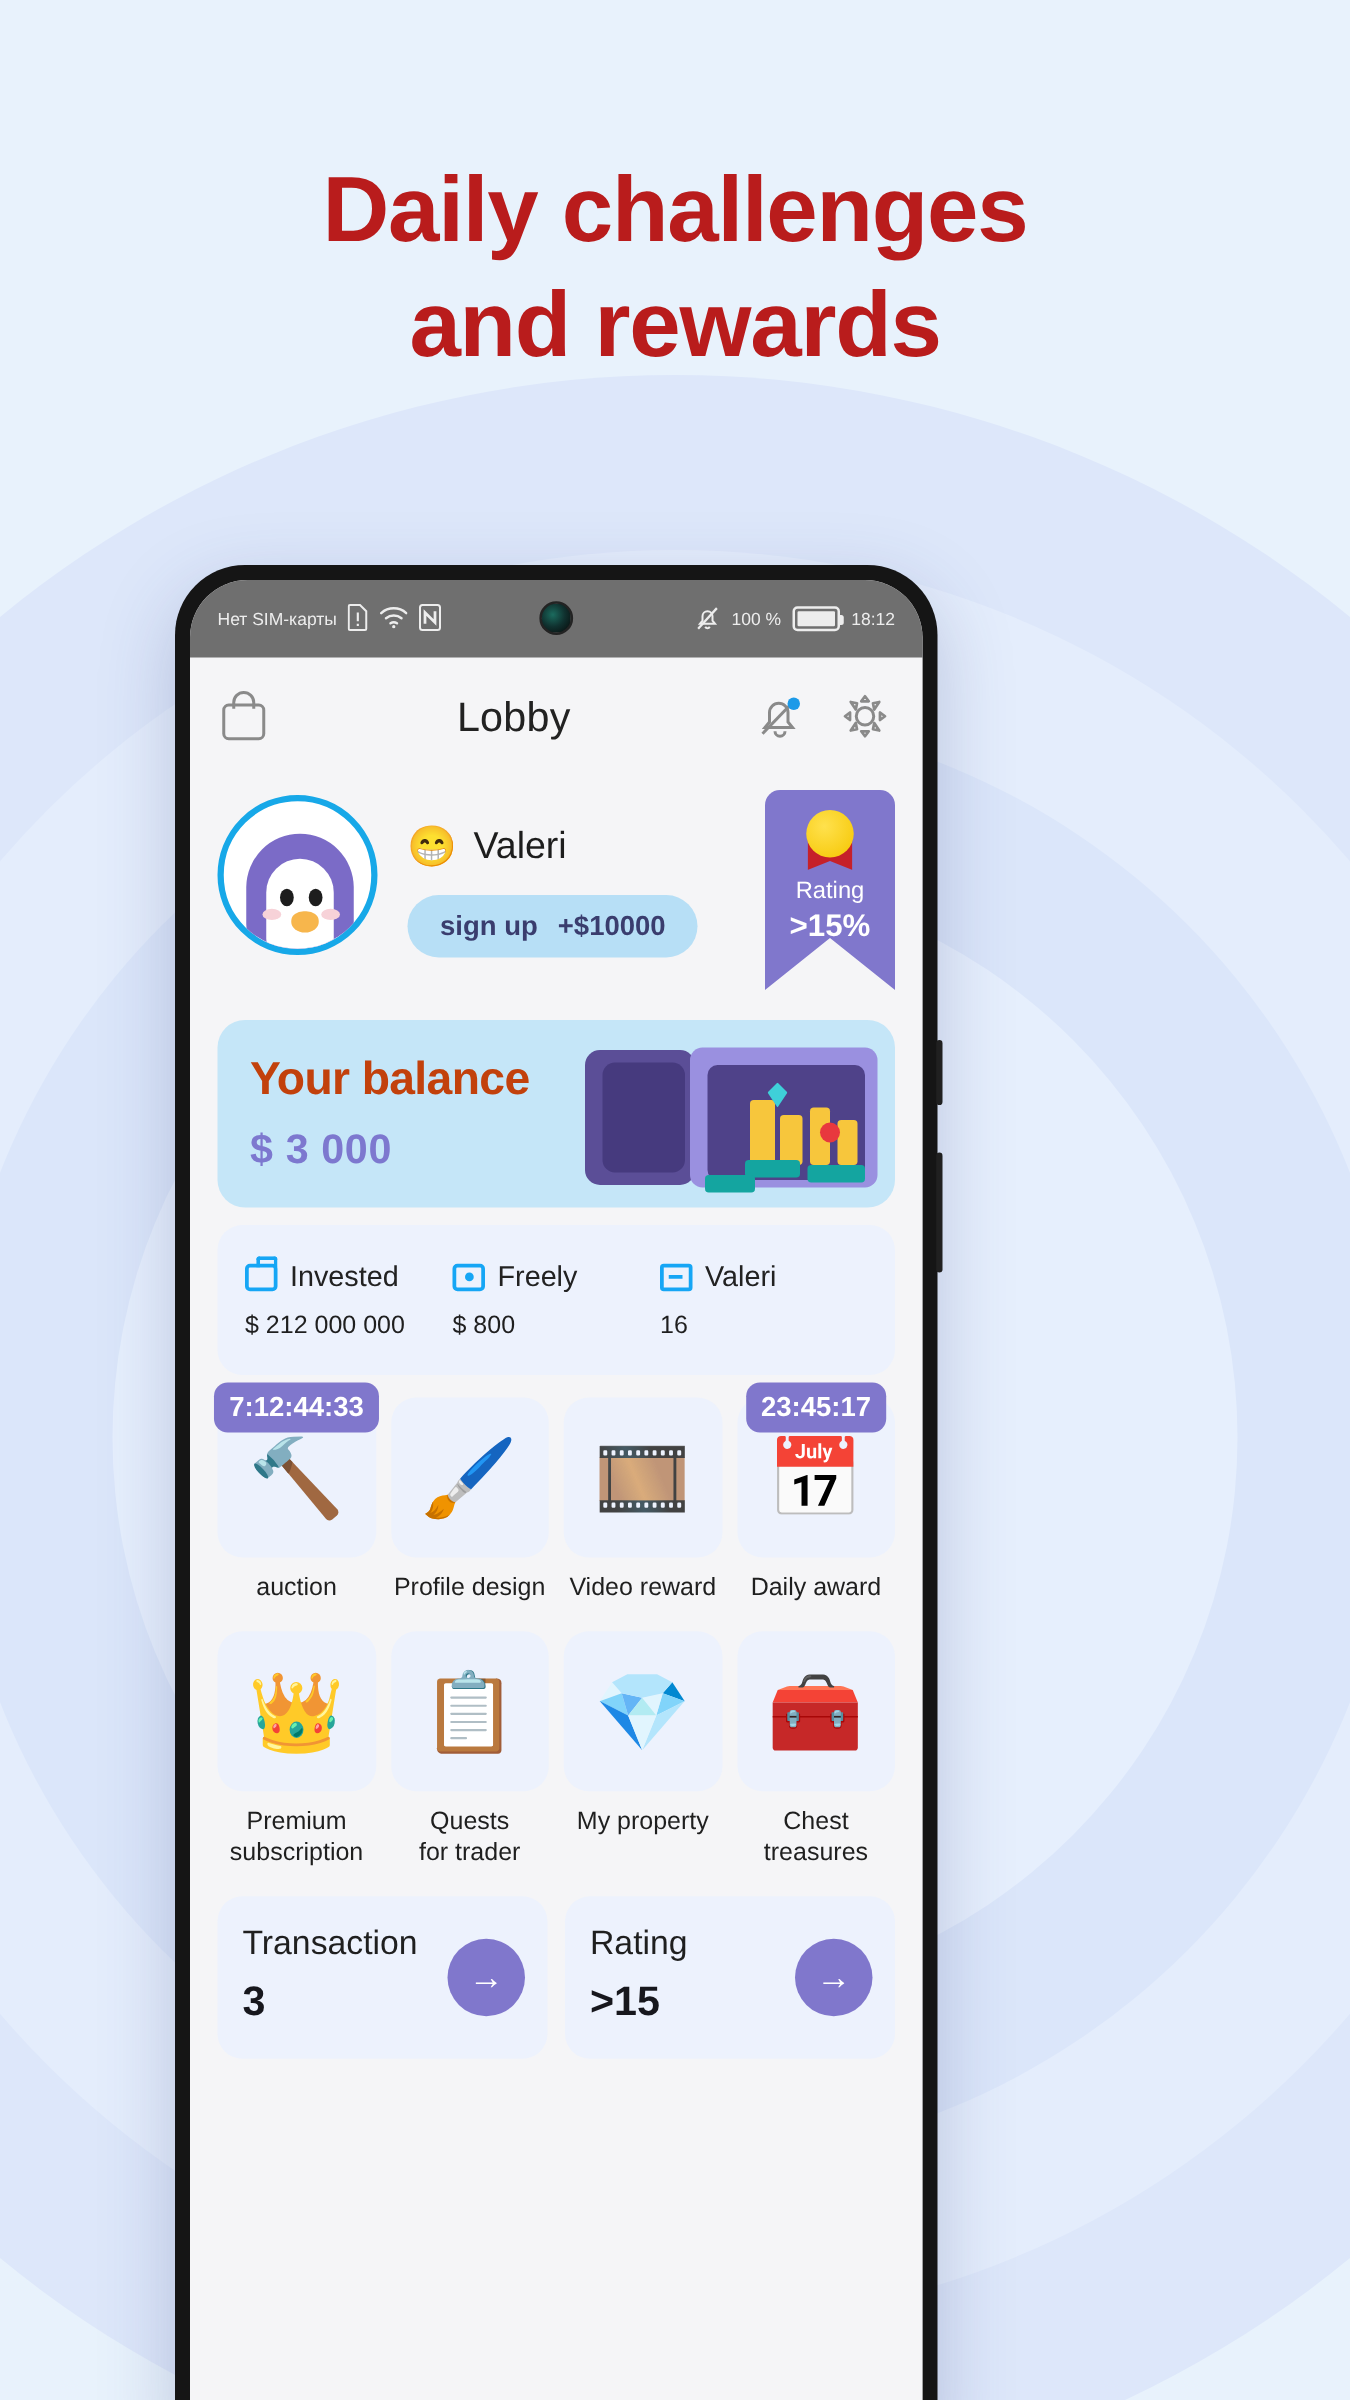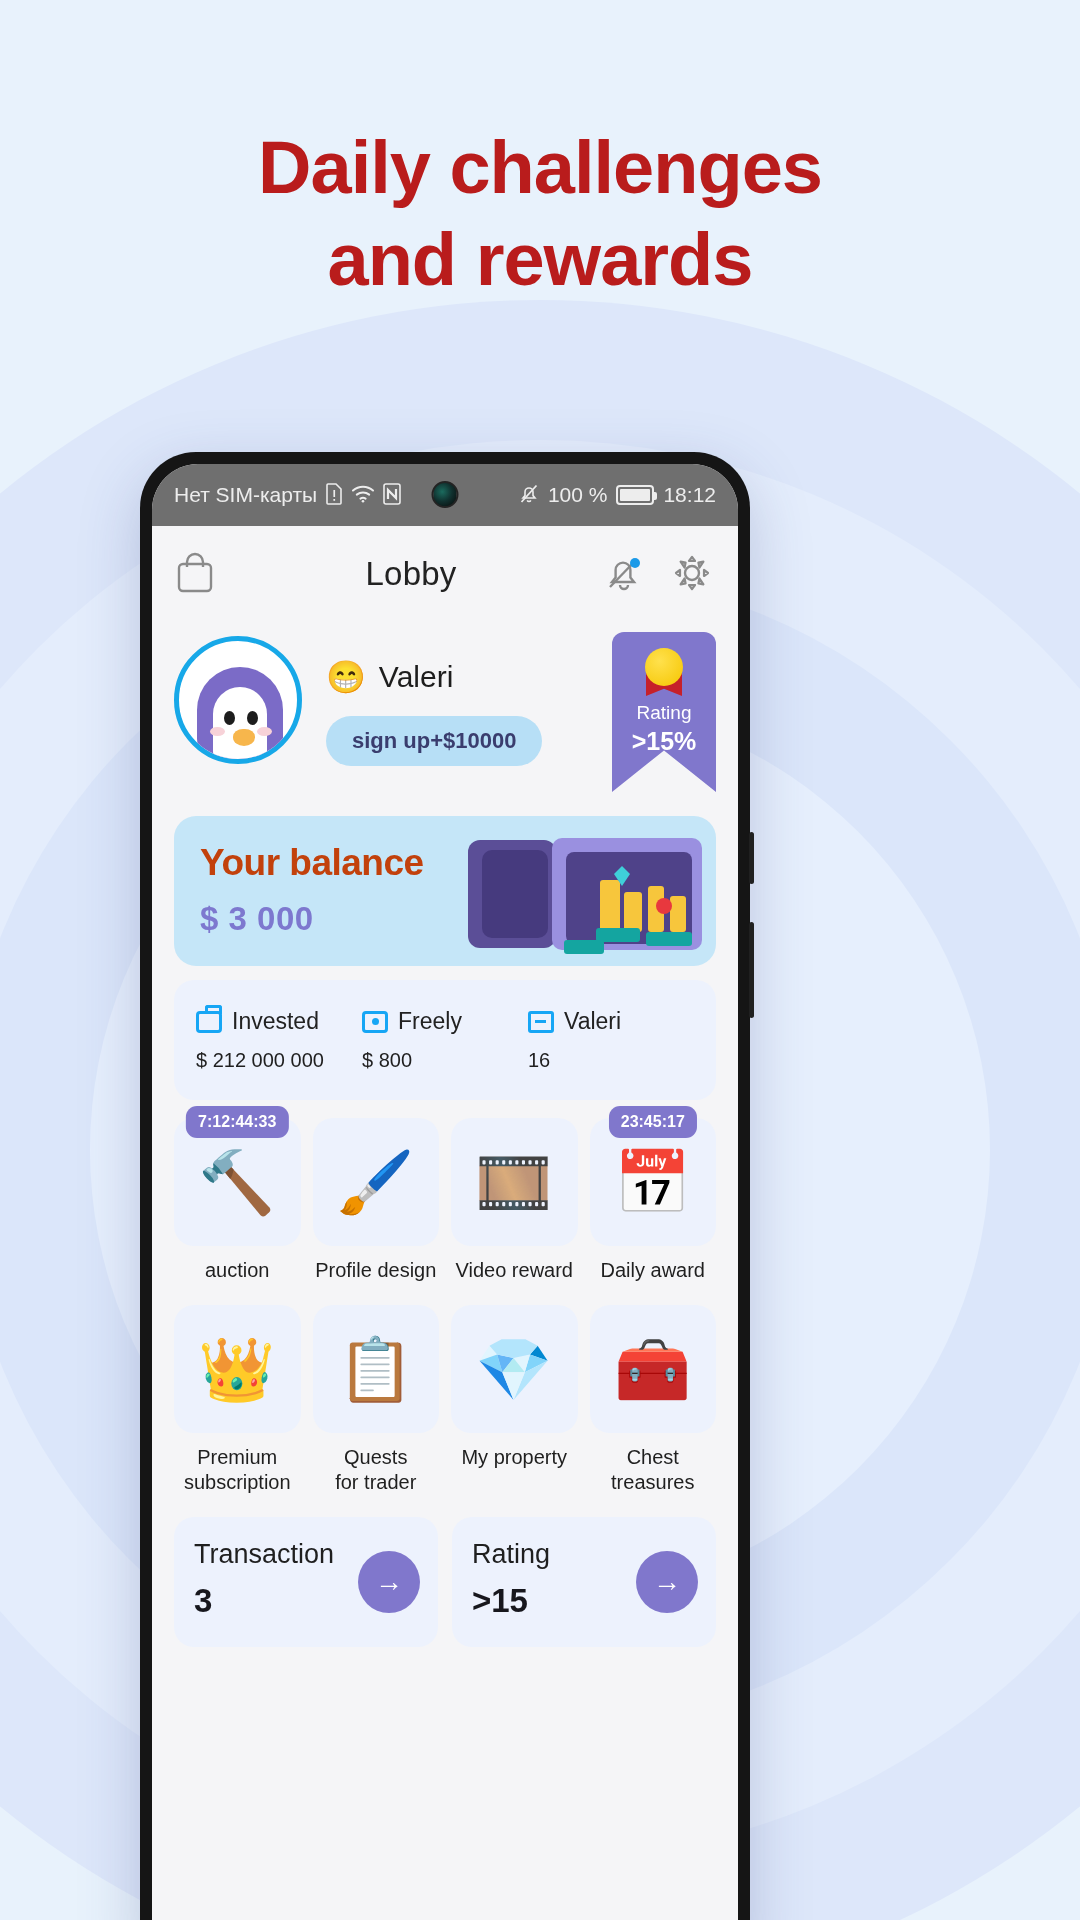--- a/index.html
+++ b/index.html
@@ -40,21 +40,21 @@
   }
   .bezel {
     position:relative; width:100%; height:100%;
     background:#f5f5f7; border-radius:46px 46px 0 0; overflow:hidden;
   }
 
   
   .statusbar {
     height:62px; background:#6f6f6f; color:#ededed;
     display:flex; align-items:center; justify-content:space-between;
-    padding:0 22px; font-size:21px; position:relative;
+    padding:0 22px; font-size:14px; position:relative;
   }
   .sb-left, .sb-right { display:flex; align-items:center; gap:9px; }
   .sb-cam {
     position:absolute; left:50%; transform:translateX(-50%); top:17px;
     width:27px; height:27px; border-radius:50%;
     background:radial-gradient(circle at 38% 38%, #1b6b5e 0%, #10312f 48%, #070707 100%);
     border:2px solid #232323;
   }
   .ic { display:inline-block; line-height:1; }
   .battery {
@@ -84,21 +84,21 @@
   .peng-eye{position:absolute;top:70px;width:11px;height:14px;border-radius:50%;background:#1d1d1d;}
   .peng-eye.l{left:45px;} .peng-eye.r{left:68px;}
   .peng-beak{position:absolute;left:54px;top:88px;width:22px;height:17px;border-radius:50% 50% 55% 55%;background:#f7b64c;}
   .peng-cheek{position:absolute;top:86px;width:15px;height:9px;border-radius:50%;background:#f7d2d8;}
   .peng-cheek.l{left:31px;} .peng-cheek.r{left:78px;}
 
   .pinfo { margin-left:24px; padding-top:22px; flex:1 1 auto; }
   .pname { display:flex; align-items:center; gap:13px; font-size:30px; color:#1d1d1d; font-weight:500; }
   .pemoji { font-size:32px; }
   .signup {
-    display:inline-flex; align-items:center; gap:0;
+    display:inline-flex; align-items:center; gap:16px;
     margin-top:20px; padding:12px 26px; border-radius:28px;
     background:#b7dff6; color:#3a3d6e; font-size:22px; font-weight:bold;
   }
 
   .rating-badge {
     flex:0 0 auto; width:104px; margin-top:-4px;
     background:#8077cc; color:#fff; text-align:center;
     padding:14px 0 0 0;
     clip-path: polygon(0 0,100% 0,100% 100%,50% 74%,0 100%);
     height:160px; border-radius:12px 12px 0 0;
@@ -143,21 +143,21 @@
   
   .tiles{margin-top:18px;display:grid;grid-template-columns:repeat(4,1fr);gap:12px;}
   .tile{position:relative;text-align:center;}
   .tile .art{
     height:128px;background:#edf2fd;border-radius:20px;position:relative;overflow:hidden;
     display:flex;align-items:center;justify-content:center;font-size:62px;
   }
   .tile .lbl{font-size:20px;color:#1f1f1f;margin-top:12px;line-height:1.25;}
   .timer{
     position:absolute;left:50%;transform:translateX(-50%);top:-12px;z-index:3;
-    background:#8077cc;color:#fff;font-size:16px;font-weight:bold;
+    background:#8077cc;color:#fff;font-size:22px;font-weight:bold;
     padding:7px 12px;border-radius:11px;white-space:nowrap;
   }
   .tiles2{margin-top:22px;}
 
   
   .bottom{margin-top:22px;display:grid;grid-template-columns:1fr 1fr;gap:14px;}
   .bcard{background:#edf2fd;border-radius:20px;padding:22px 20px;position:relative;height:130px;}
   .bc-title{font-size:27px;color:#1f1f1f;}
   .bc-val{font-size:33px;color:#17171d;font-weight:bold;margin-top:12px;}
   .bc-arrow{

